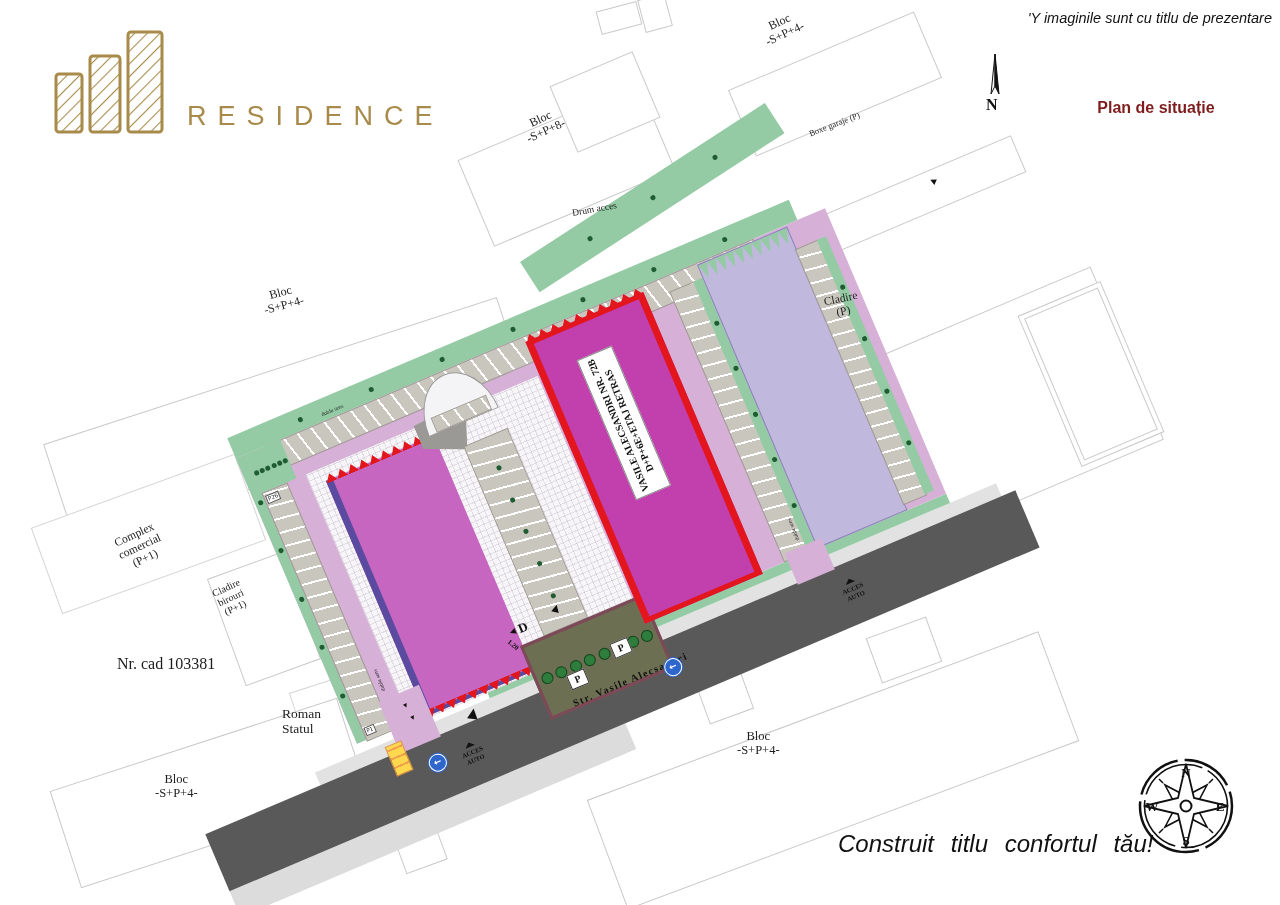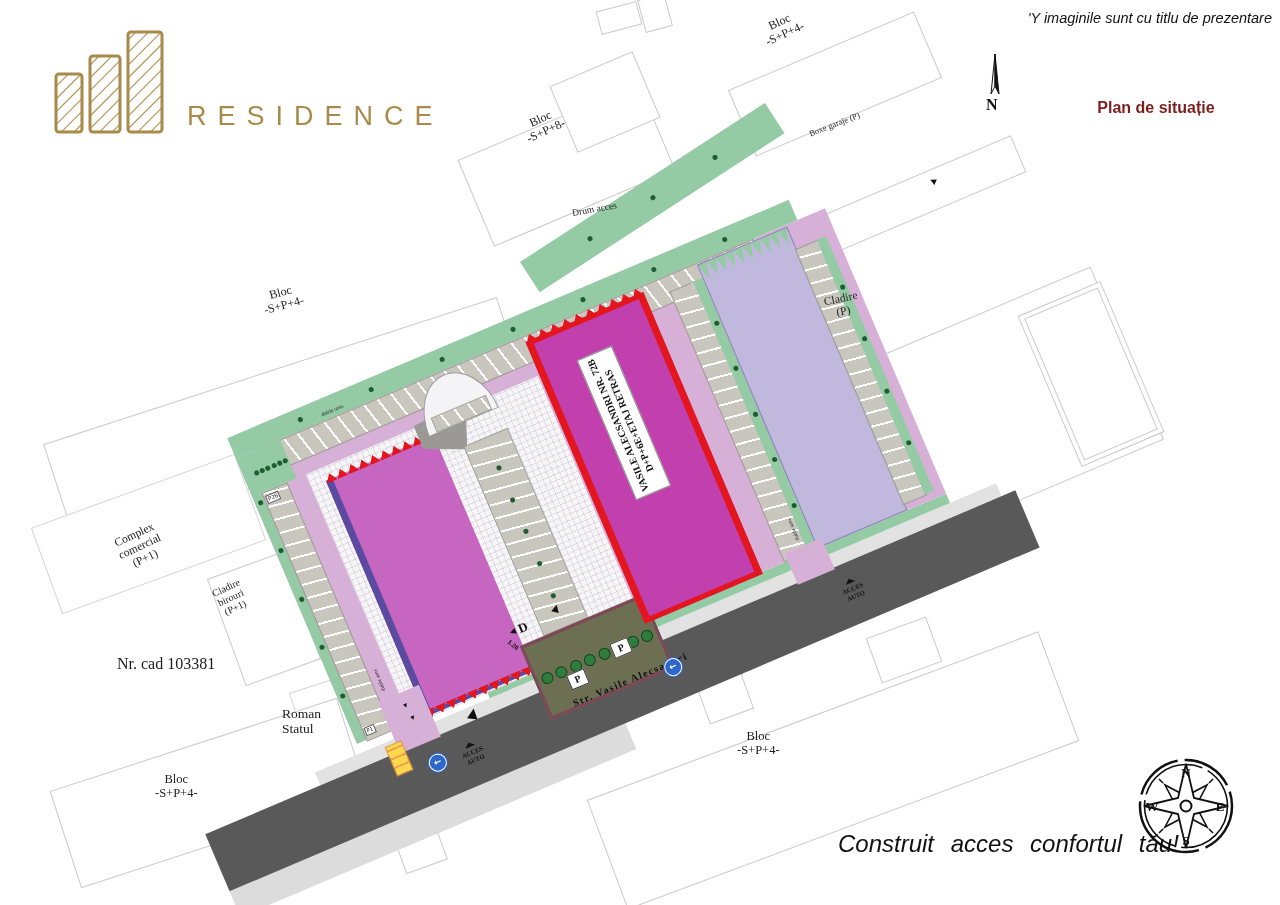--- a/index.html
+++ b/index.html
@@ -310,15 +310,15 @@
     <line x1="73" y1="27" x2="77" y2="23" stroke="#111" stroke-width="1.6"></line>
     <line x1="73" y1="73" x2="77" y2="77" stroke="#111" stroke-width="1.6"></line>
     <line x1="27" y1="73" x2="23" y2="77" stroke="#111" stroke-width="1.6"></line>
     <line x1="27" y1="27" x2="23" y2="23" stroke="#111" stroke-width="1.6"></line>
     <text x="50" y="21" text-anchor="middle" font-family="Liberation Serif, DejaVu Serif, serif" font-weight="bold" font-size="13" fill="#111">N</text>
     <text x="84" y="54.5" text-anchor="middle" font-family="Liberation Serif, DejaVu Serif, serif" font-weight="bold" font-size="13" fill="#111">E</text>
     <text x="50" y="89" text-anchor="middle" font-family="Liberation Serif, DejaVu Serif, serif" font-weight="bold" font-size="13" fill="#111">S</text>
     <text x="16" y="54.5" text-anchor="middle" font-family="Liberation Serif, DejaVu Serif, serif" font-weight="bold" font-size="13" fill="#111">W</text>
   </svg>
 
-  <div class="abs sans" style="left:838px;top:830px;font-style:italic;font-size:24px;color:#111;word-spacing:10px;">Construit  acces  confortul  tău!</div>
+  <div class="abs sans" style="left:838px;top:830px;font-style:italic;font-size:24px;color:#111;word-spacing:10px;">Construit  titlu  confortul  tău!</div>
 
 </div>
 
 </body></html>

